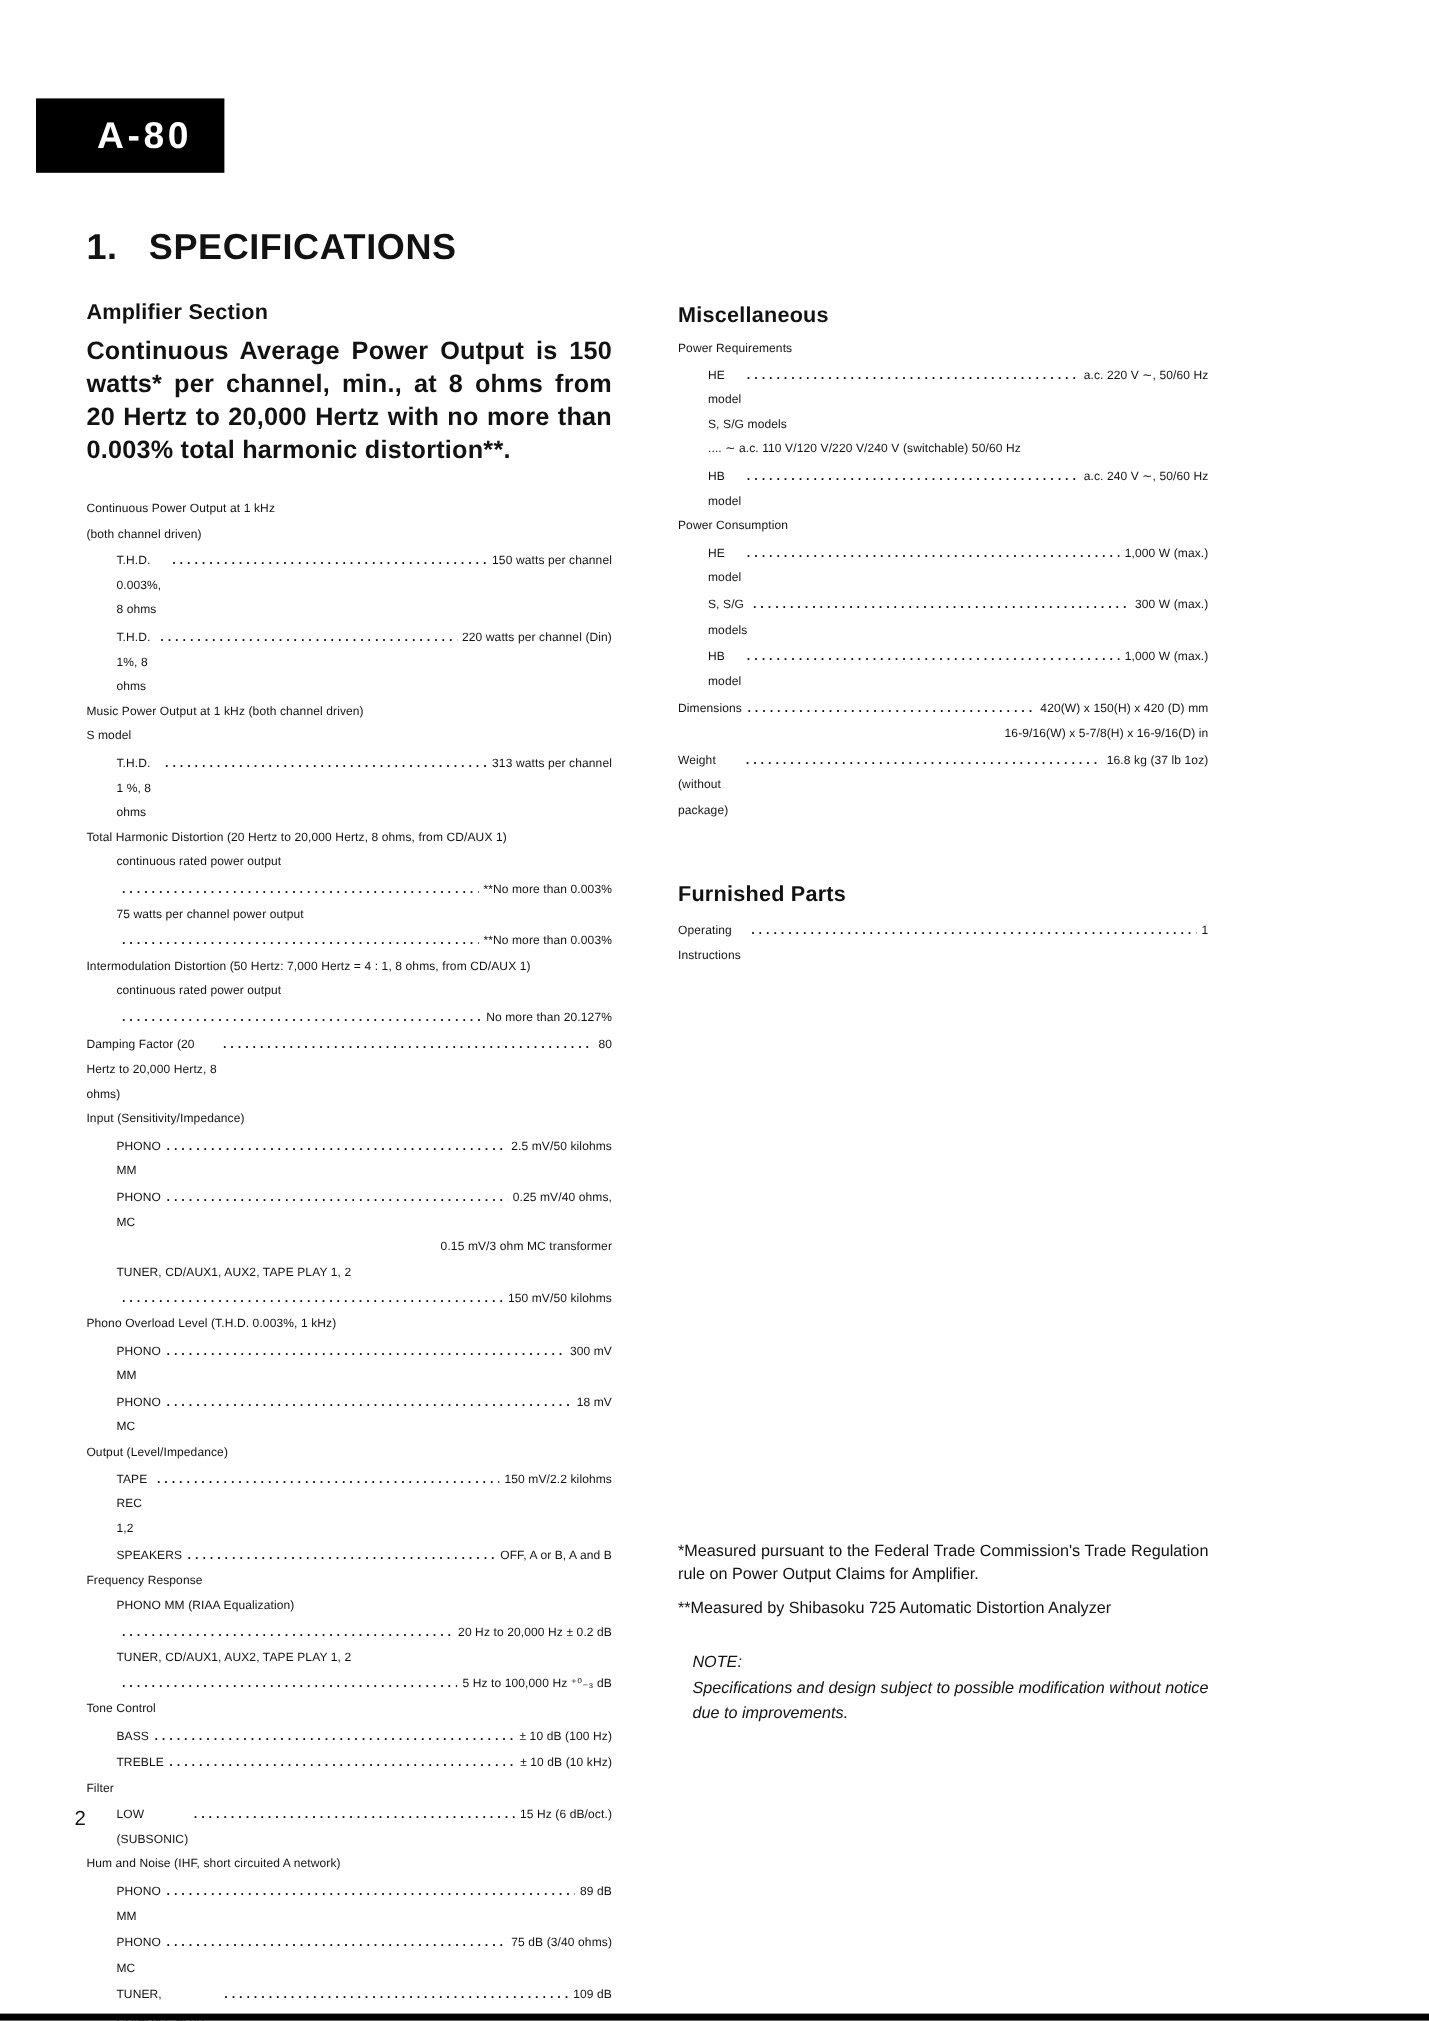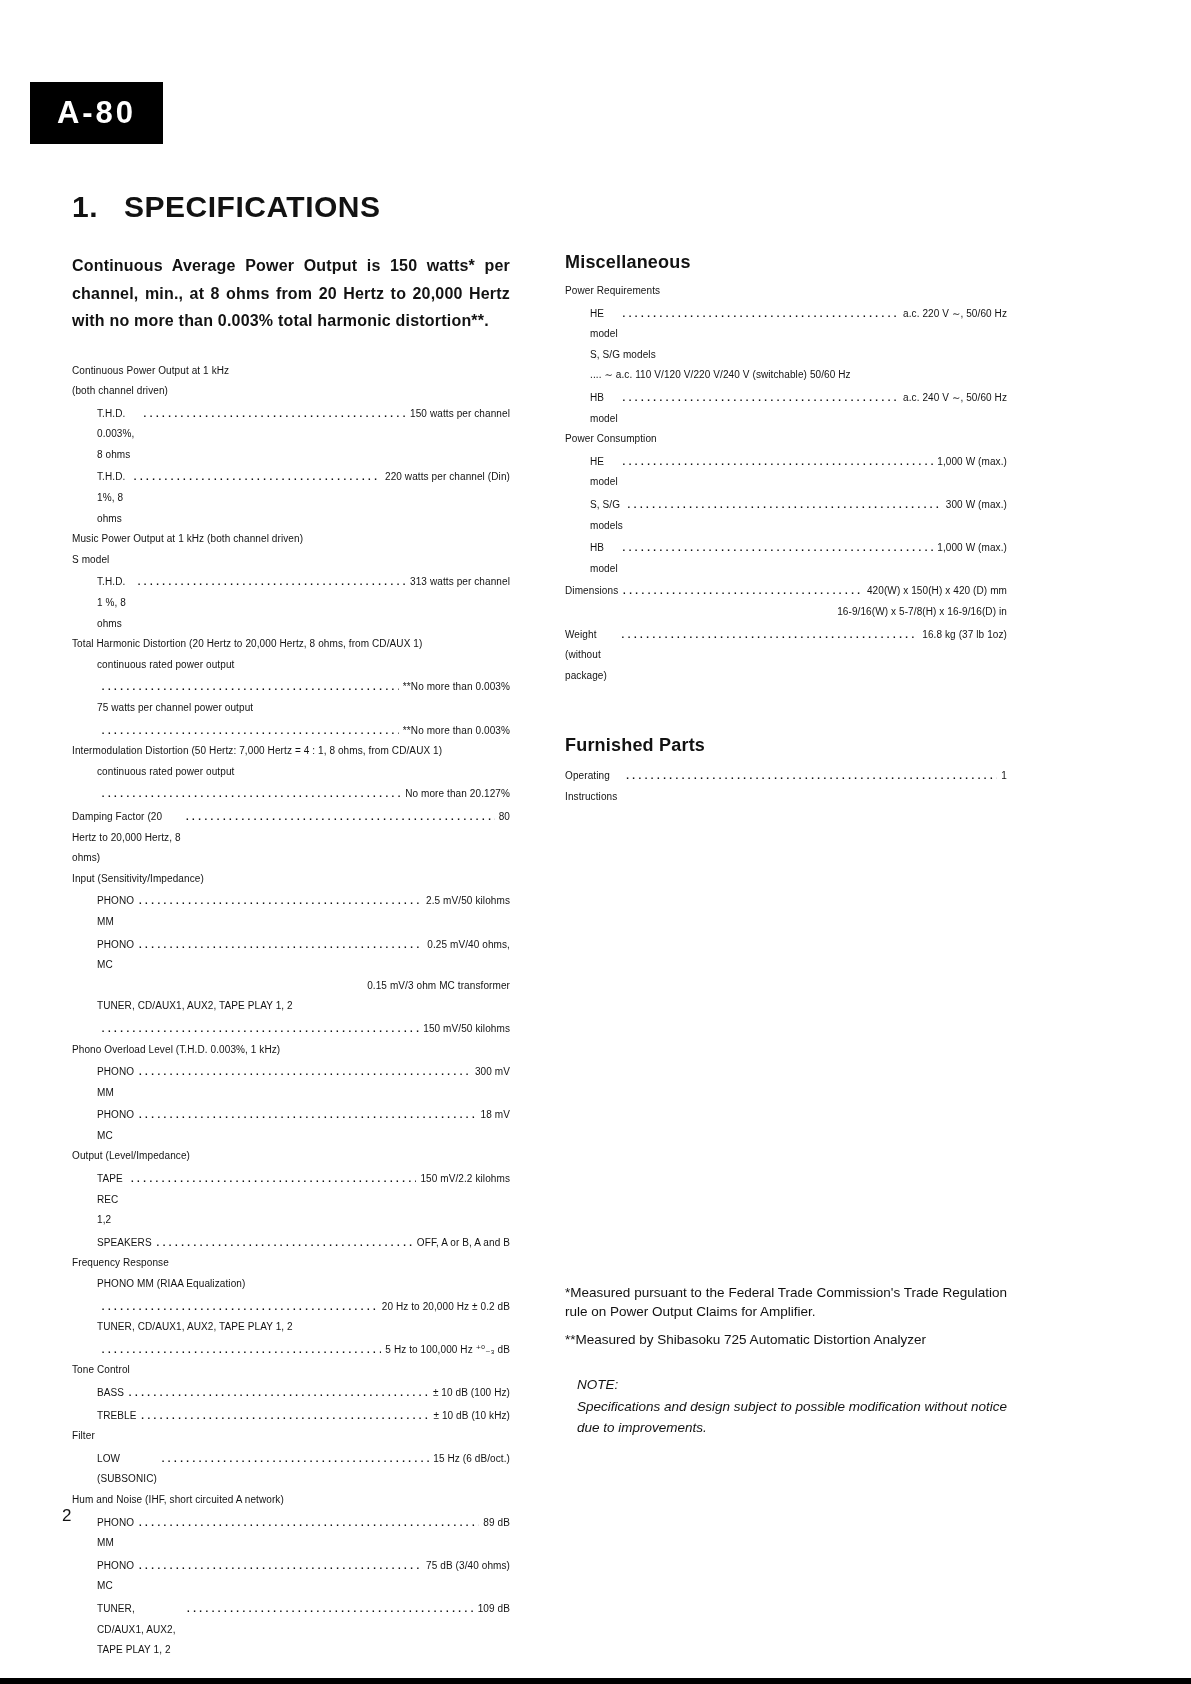--- a/index.html
+++ b/index.html
@@ -5,35 +5,35 @@
   html, body { margin: 0; padding: 0; background: #ffffff; }
   body {
     width: 1191px; height: 1684px; position: relative;
     font-family: "Liberation Sans", "DejaVu Sans", sans-serif;
     color: #121212;
     -webkit-font-smoothing: antialiased;
   }
   .badge {
     position: absolute; left: 30px; top: 82px; width: 133px; height: 62px;
     background: #000; color: #fff; display: flex; align-items: center; justify-content: center;
-    font-size: 31px; font-weight: bold; letter-spacing: 3px;
+    font-size: 31px; font-weight: bold; letter-spacing: 3px; padding-left: 24px;
   }
   .page-title {
     position: absolute; left: 72px; top: 190px;
     font-size: 30px; font-weight: bold; letter-spacing: 0.5px;
   }
   .page-title .num { margin-right: 26px; }
   .col { position: absolute; }
   .col-left  { left: 72px;  top: 250px; width: 438px; }
   .col-right { left: 565px; top: 252px; width: 442px; }
   h3.section-title {
     margin: 0 0 8px 0; font-size: 18px; font-weight: bold; letter-spacing: 0.2px;
   }
   .intro {
-    margin: 2px 0 0 0; font-size: 16px; font-weight: bold; line-height: 27.5px;
+    margin: 2px 0 0 0; font-size: 21px; font-weight: bold; line-height: 27.5px;
     text-align: justify; letter-spacing: 0.2px;
   }
   .spec-list { margin-top: 26px; }
   .spec-list.tight { margin-top: 2px; }
   .spec-line {
     display: flex; align-items: baseline;
     font-size: 10px; line-height: 20.6px; letter-spacing: 0.1px;
   }
   .spec-line.ind-1 { padding-left: 25px; }
   .spec-line.t-wrap { display: block; text-align: justify; }
@@ -72,20 +72,21 @@
 
 <div class="badge">
   <span>A-80</span>
 </div>
 
 <div class="page-title">
   <span class="num">1.</span><span>SPECIFICATIONS</span>
 </div>
 
 <div class="col col-left">
+  <h3 class="section-title">Amplifier Section</h3>
   <p class="intro">Continuous Average Power Output is 150 watts* per channel, min., at 8 ohms from 20 Hertz to 20,000 Hertz with no more than 0.003% total harmonic distortion**.</p>
   <div class="spec-list">
 
   <div class="spec-line ind-0">
         <span class="lab">Continuous Power Output at 1 kHz</span>
 
       </div>
       <div class="spec-line ind-0">
         <span class="lab">(both channel driven)</span>
 

